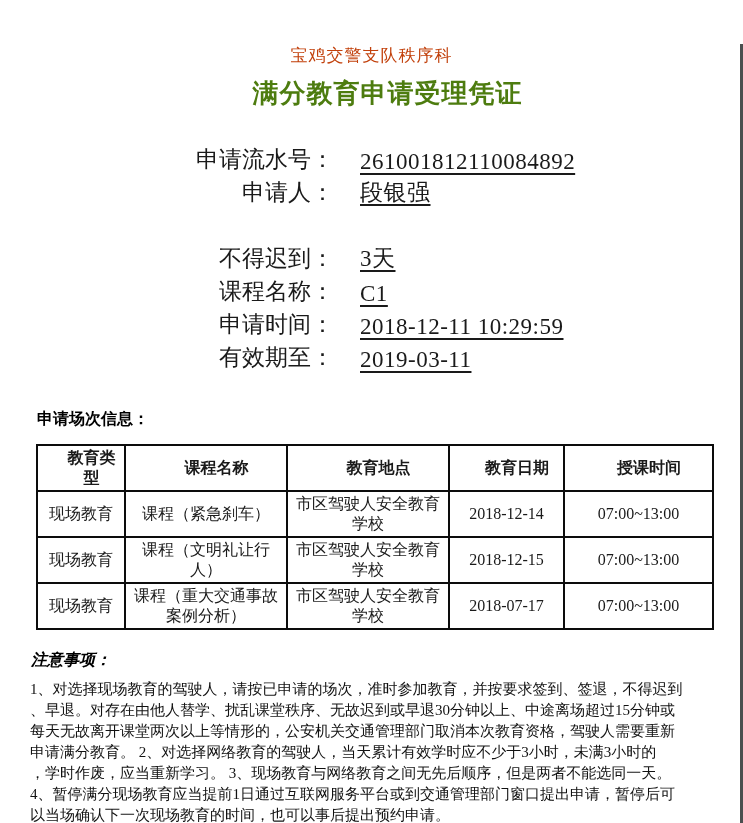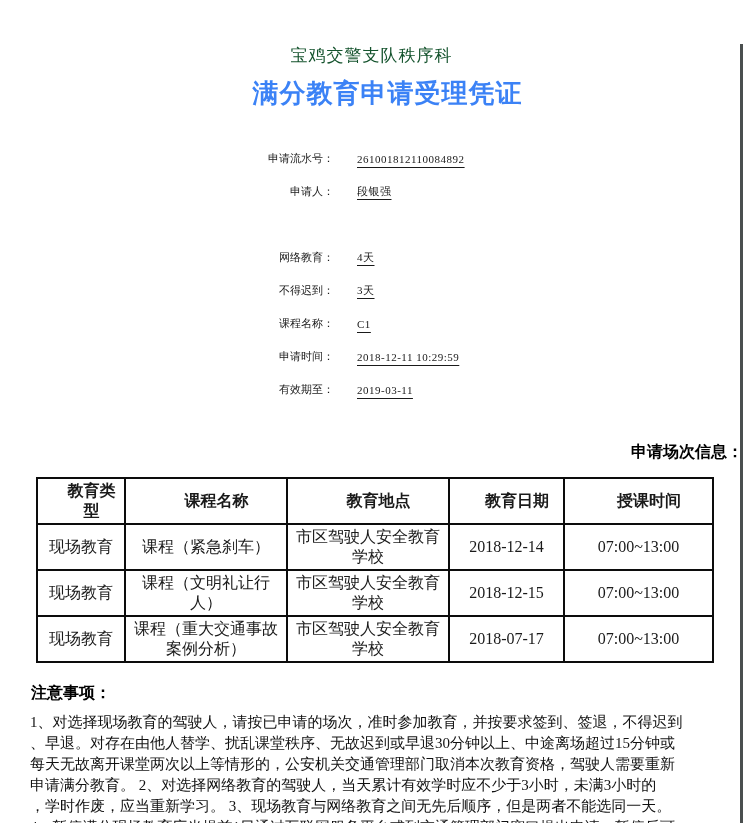--- a/index.html
+++ b/index.html
@@ -4,68 +4,68 @@
 <style>
   * { margin: 0; padding: 0; box-sizing: border-box; }
   html, body { width: 743px; height: 823px; background: #ffffff; overflow: hidden; }
   body { font-family: "Liberation Serif", "DejaVu Serif", serif; color: #1a1a1a; position: relative; }
 
   .page { position: relative; width: 743px; height: 823px; background: #fff; }
   .right-border { position: absolute; top: 0; right: 0; width: 3px; height: 823px; background: #4a4f4f; }
 
   .org {
     margin-top: 44px; text-align: center;
-    font-size: 17px; color: #14532d; letter-spacing: 1px;
+    font-size: 17px; color: #c2410c; letter-spacing: 1px;
   }
   .title {
     margin-top: 9px; text-align: center;
     font-family: "Liberation Sans", "DejaVu Sans", sans-serif;
-    font-weight: bold; font-size: 26px; color: #3b82f6; letter-spacing: 1px; padding-left: 32px;
+    font-weight: bold; font-size: 26px; color: #4d7c0f; letter-spacing: 1px; padding-left: 32px;
   }
 
   .fields { margin-top: 31px; }
-  .field-row { display: flex; align-items: center; height: 33px; font-size: 11px; }
+  .field-row { display: flex; align-items: flex-end; height: 33px; font-size: 23px; gap: 16px; }
   .field-label { width: 334px; text-align: right; white-space: pre; }
   .field-value {
-    margin-left: 23px; text-decoration: underline; text-underline-offset: 4px;
+    margin-left: 10px; text-decoration: underline; text-underline-offset: 4px;
     white-space: pre; letter-spacing: 0.5px;
   }
   .mosaic {
     display: inline-block; width: 46px; height: 15px; vertical-align: -2px;
     background-color: #cfc2c2;
     background-image:
       linear-gradient(45deg, #b3a9ab 25%, transparent 25%, transparent 75%, #b3a9ab 75%),
       linear-gradient(45deg, #d9caca 25%, transparent 25%, transparent 75%, #b8acac 75%);
     background-size: 12px 12px; background-position: 0 0, 6px 6px;
   }
 
   .section-heading {
     font-family: "Liberation Sans", "DejaVu Sans", sans-serif;
     font-weight: bold; font-size: 16px; color: #000;
   }
-  .session-heading { margin: 36px 0 0 37px; text-align: right; }
+  .session-heading { margin: 36px 0 0 37px; }
 
   table.session-table {
     margin: 14px 0 0 36px; width: 676px;
     border-collapse: collapse; table-layout: fixed;
   }
   table.session-table th, table.session-table td {
     border: 2px solid #0c0c0c; text-align: center; vertical-align: middle;
     padding: 2px 3px; line-height: 1.25;
   }
   table.session-table th {
     font-family: "Liberation Sans", "DejaVu Sans", sans-serif;
     font-weight: bold; font-size: 16px; height: 36px; padding-left: 24px;
   }
   table.session-table td { font-size: 16px; height: 44px; }
   .col-type { width: 88px; } .col-course { width: 162px; } .col-place { width: 162px; }
   .col-date { width: 115px; } .col-time { width: 149px; }
   td.nowrap { white-space: nowrap; }
 
-  .notes-heading { margin: 20px 4px 0 31px; }
+  .notes-heading { margin: 20px 4px 0 31px; font-style: italic; }
   .notes-body {
     margin: 8px 0 0 30px; width: 692px;
     font-size: 15px; line-height: 21px; color: #111;
     white-space: pre-wrap; word-break: break-all;
   }
 </style>
 </head>
 <body>
 
 <div class="page">
@@ -77,24 +77,20 @@
   <div class="fields">
     <div class="field-row">
       <span class="field-label">申请流水号：</span>
       <span class="field-value">261001812110084892</span>
     </div>
     <div class="field-row">
       <span class="field-label">申请人：</span>
       <span class="field-value">段银强</span>
     </div>
     <div class="field-row">
-    </div>
-    <div class="field-row">
-      <span class="field-label">网络教育：</span>
-      <span class="field-value">4天</span>
     </div>
     <div class="field-row">
       <span class="field-label">不得迟到：</span>
       <span class="field-value">3天</span>
     </div>
     <div class="field-row">
       <span class="field-label">课程名称：</span>
       <span class="field-value">C1</span>
     </div>
     <div class="field-row">

